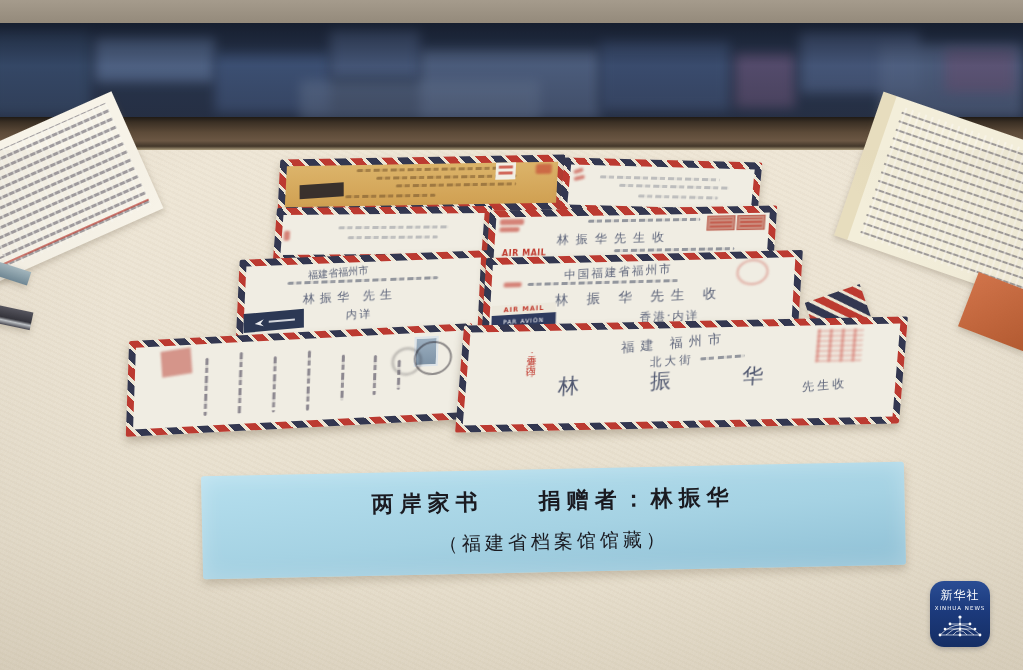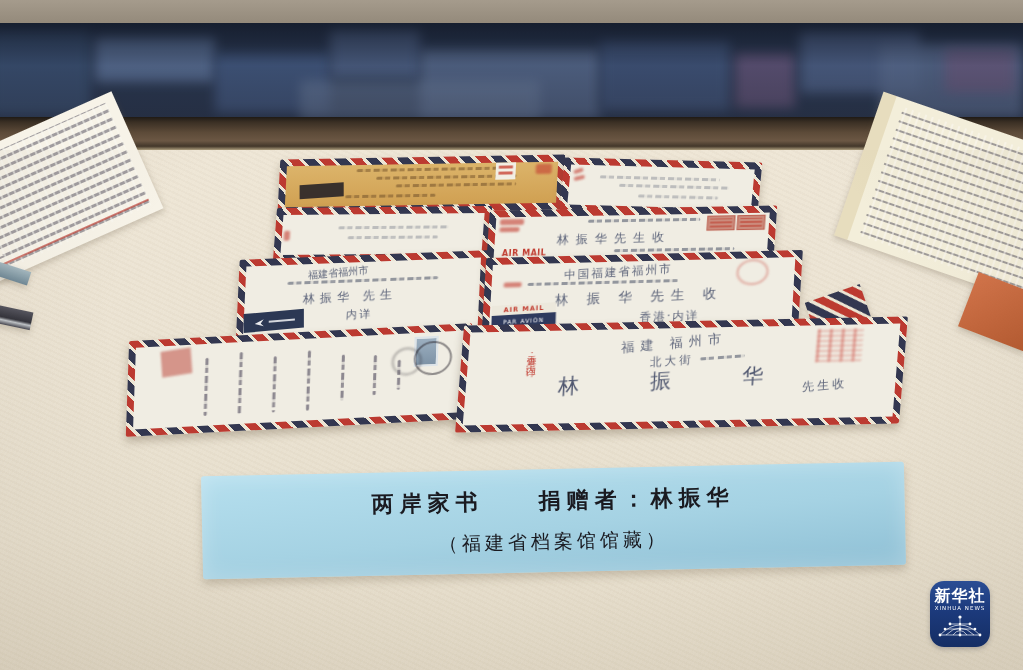--- a/index.html
+++ b/index.html
@@ -128,21 +128,21 @@
     display:flex;flex-direction:column;align-items:center;justify-content:center;gap:13px;
     color:#1a1a20;}
   #card-line1{display:flex;gap:55px;font-size:22px;font-weight:bold;letter-spacing:6px;}
   #card-line2{font-size:19px;letter-spacing:4px;}
 
   
   #logo{position:absolute;left:930px;top:581px;width:60px;height:66px;z-index:9;
     border-radius:14px;background:linear-gradient(180deg,#2a4d94 0%,#1c3a7c 45%,#152e64 100%);
     box-shadow:0 2px 5px rgba(60,60,70,.3);
     display:flex;flex-direction:column;align-items:center;padding-top:7px;box-sizing:border-box;color:#fff;}
-  #logo-cn{font-size:16px;font-weight:bold;letter-spacing:1px;line-height:15px;}
+  #logo-cn{font-size:12px;font-weight:normal;letter-spacing:1px;line-height:15px;}
   #logo-en{font-size:5.5px;letter-spacing:1px;margin-top:2px;}
   #logo-globe{margin-top:2px;}
 </style>
 </head>
 <body>
 
 <div id="photo">
 
   <div id="wall-strip"></div>
   <div id="case-glass">

